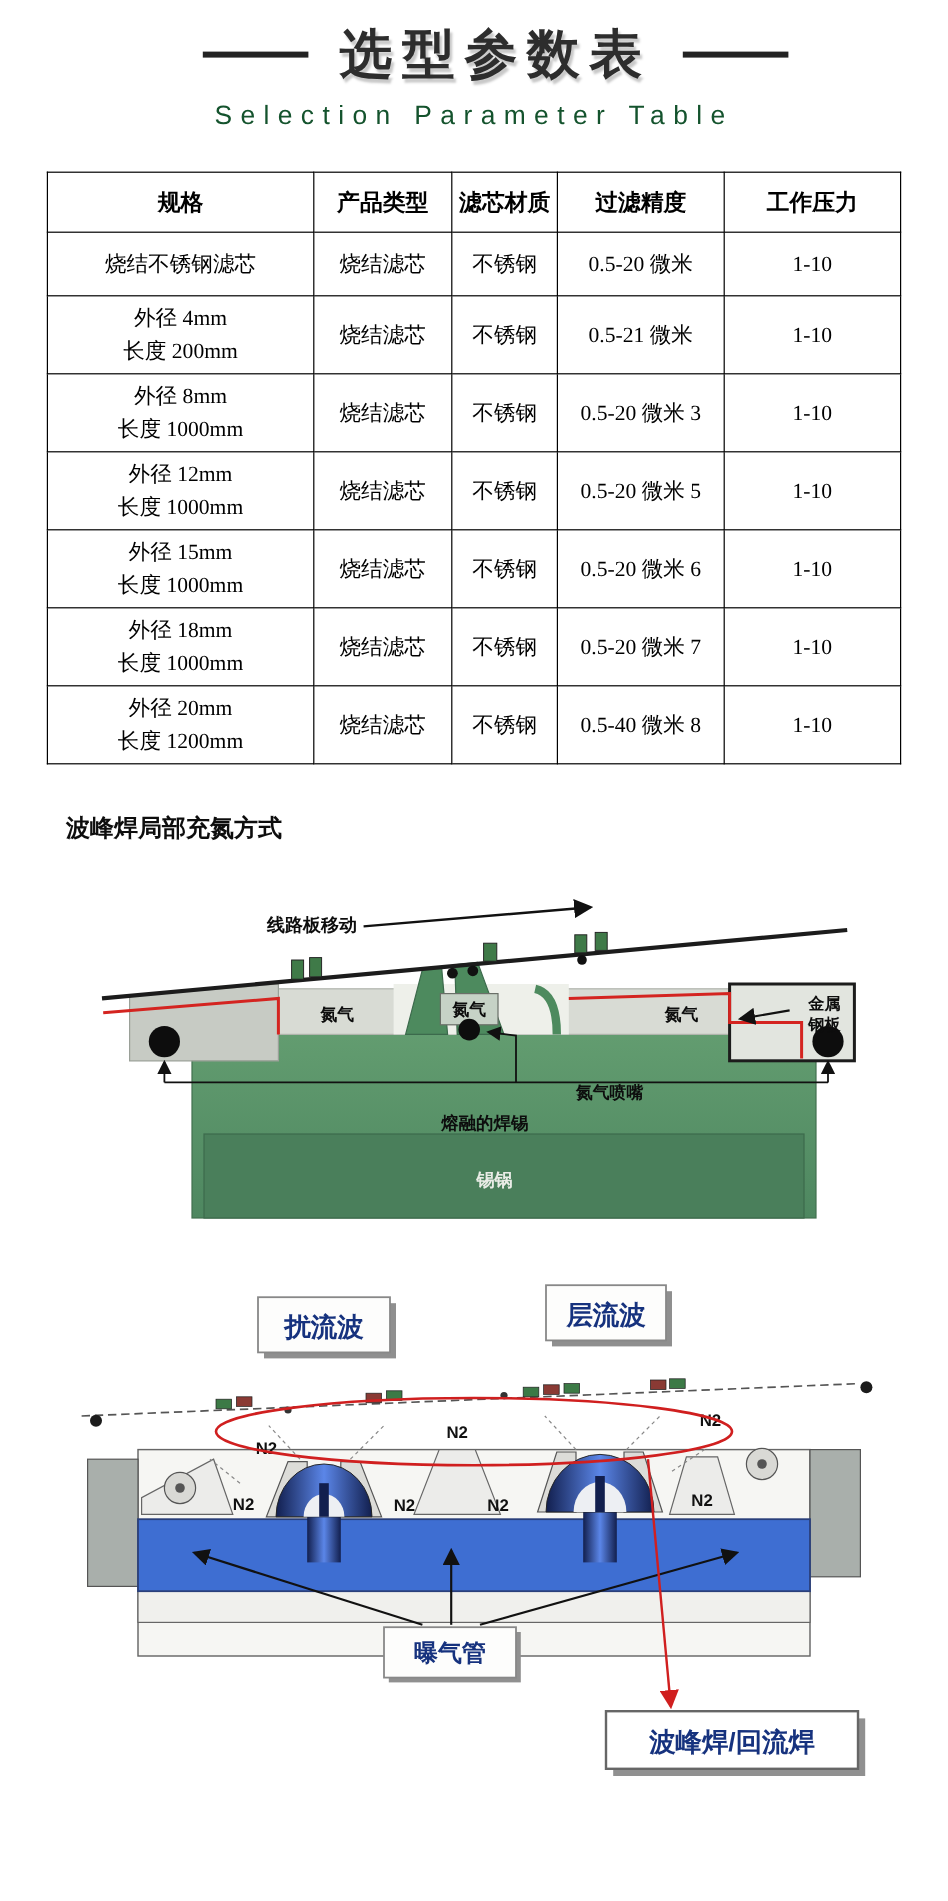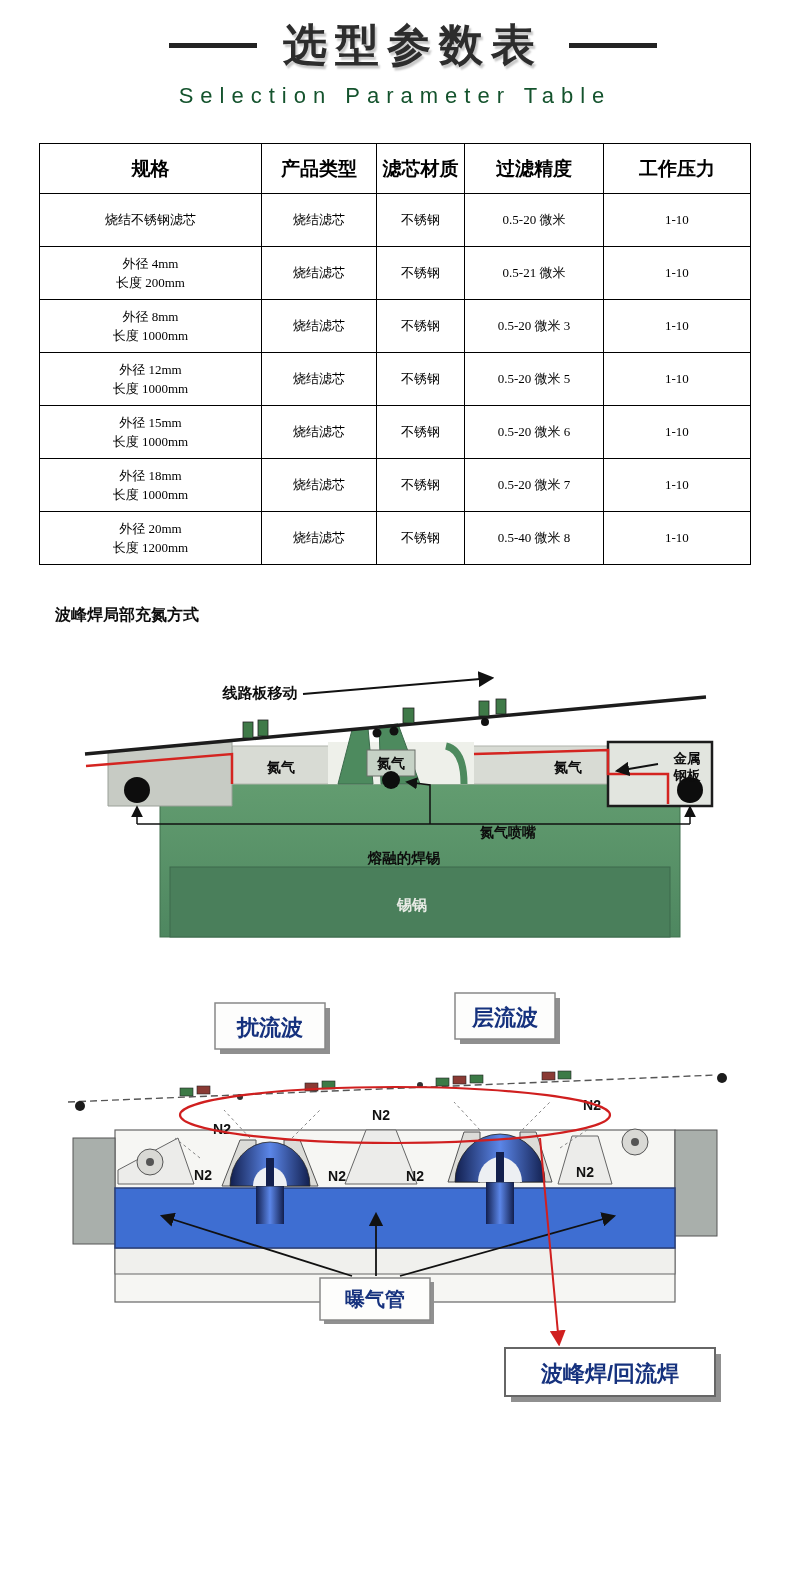--- a/index.html
+++ b/index.html
@@ -41,28 +41,28 @@
   .param-table th, .param-table td {
     border:1.6px solid #000;
     text-align:center; vertical-align:middle;
     padding:5px 2px;
   }
   .param-table th {
     font-family:"Liberation Sans", sans-serif;
     font-size:19px; font-weight:bold; height:50px; color:#000;
   }
   .param-table td {
-    font-size:13px; height:53px; color:#000;
+    font-size:18px; height:53px; color:#000;
     white-space:pre-line; line-height:1.5;
   }
 
   
   .section-heading {
     margin:40px 0 0 55px;
-    font-size:16px; font-weight:bold; color:#0d0d0d;
+    font-size:20px; font-weight:bold; color:#0d0d0d;
   }
 
   
   .diagram { display:block; }
   .diagram-1 { margin-top:26px; }
   .diagram-2 { margin-top:6px; }
   svg text { font-family:"Liberation Sans", sans-serif; }
 </style>
 </head>
 <body>

